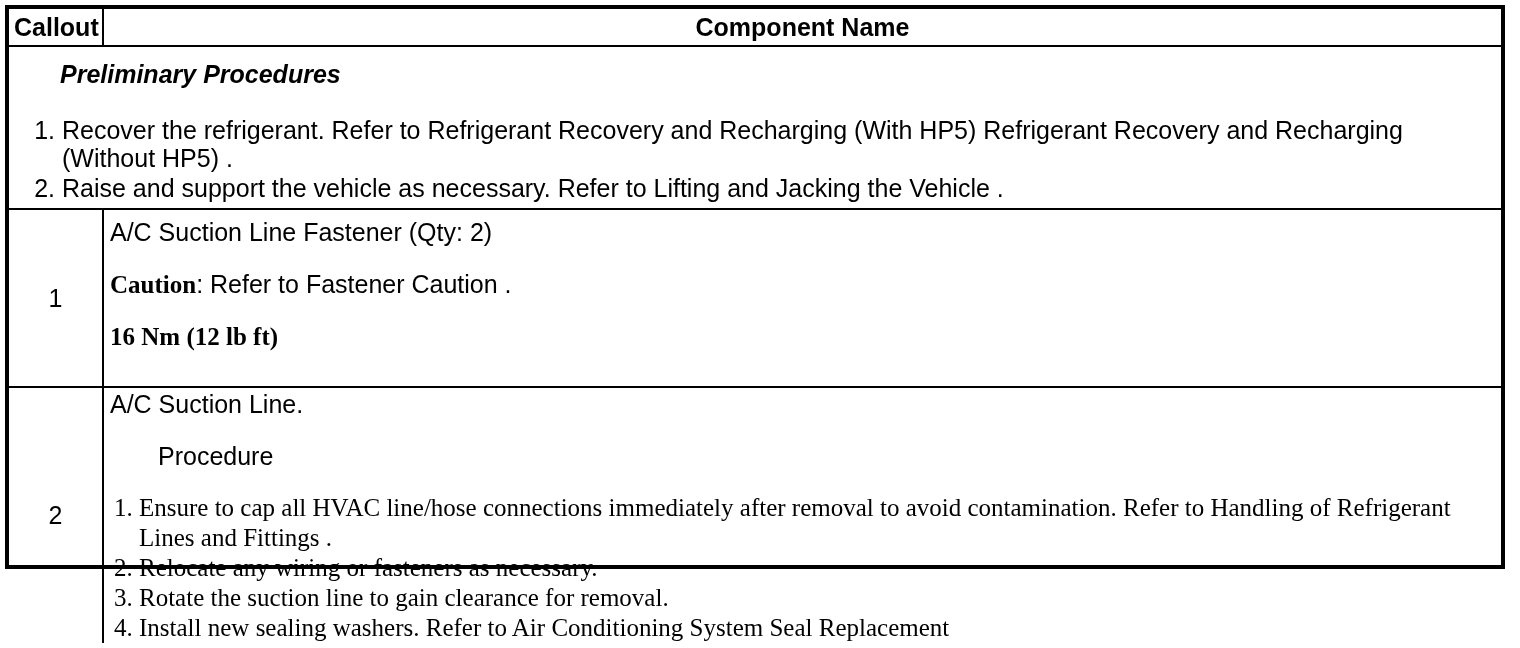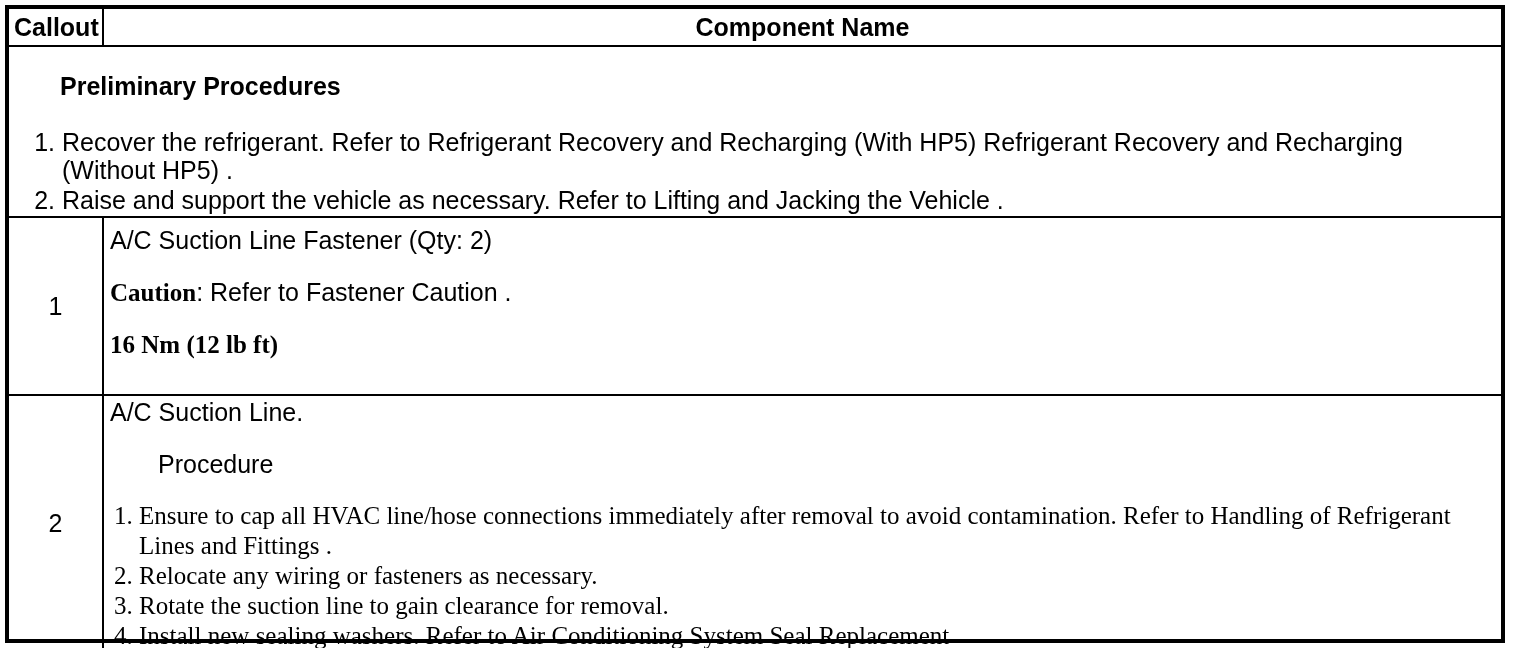--- a/index.html
+++ b/index.html
@@ -11,21 +11,21 @@
     width: 1520px;
     height: 648px;
     overflow: hidden;
     font-family: "Liberation Sans", "DejaVu Sans", sans-serif;
     font-size: 25px;
     color: #000000;
   }
   .doc-table {
     margin: 5px;
     width: 1500px;
-    height: 638px;
+    height: 564px;
     box-sizing: border-box;
     border: 4px solid #000000;
     display: flex;
     flex-direction: column;
     background: #ffffff;
   }
   .trow {
     display: flex;
     box-sizing: border-box;
     border-bottom: 2px solid #000000;
@@ -62,22 +62,23 @@
   }
 
   
   .prelim-cell {
     flex: 1 1 auto;
     box-sizing: border-box;
     padding: 9px 8px 0 8px;
   }
   .prelim-title {
     font-weight: bold;
-    margin: 16px 0 0 43px;
+    margin: 4px 0 0 43px;
     line-height: 28px;
+    font-style: italic;
   }
   ol.prelim-steps {
     margin: 28px 0 0 0;
     padding: 0 0 0 45px;
   }
   ol.prelim-steps li {
     line-height: 28px;
     margin: 0 0 2px 0;
   }
 

